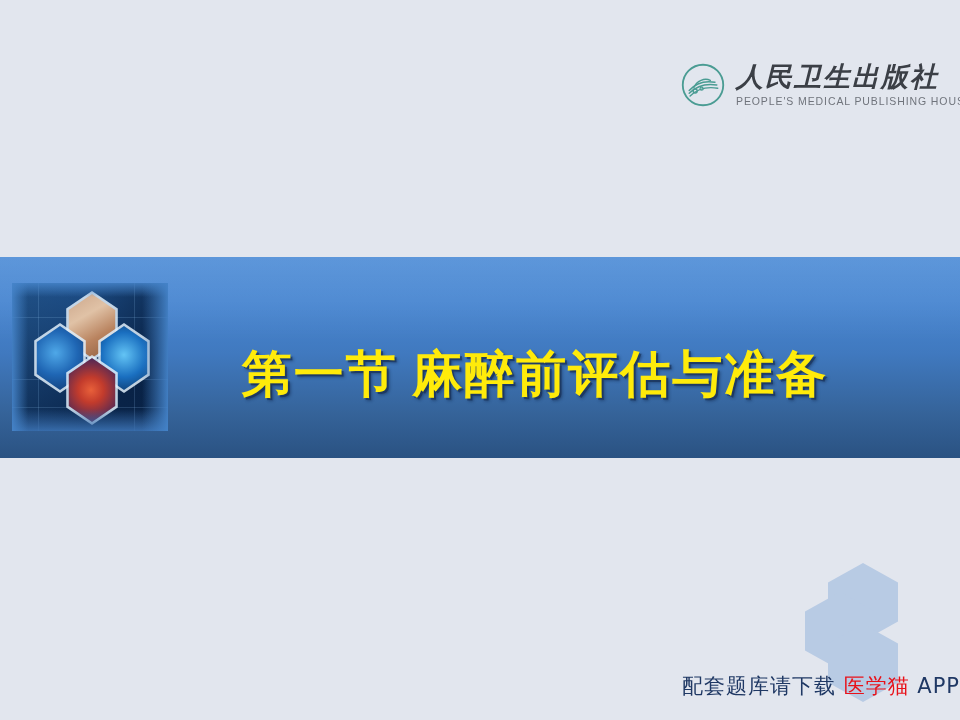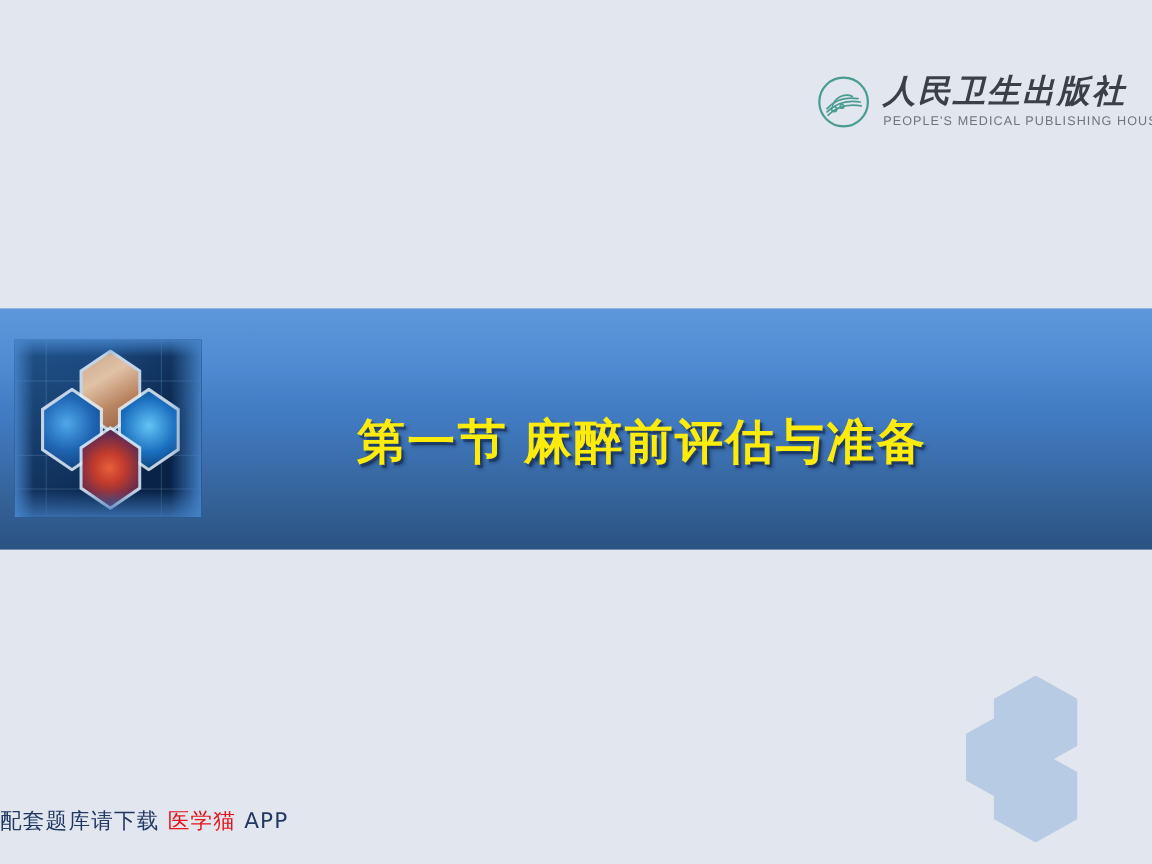--- a/index.html
+++ b/index.html
@@ -140,22 +140,22 @@
     background: linear-gradient(to top, rgba(62,126,196,0), rgba(70,133,203,0.85));
   }
 
   
   #slide-title {
     position: absolute;
     left: 185px;
     top: 341px;
     width: 700px;
     text-align: center;
-    font-family: Liberation Sans, sans-serif;
-    font-size: 40px;
+    font-family: Liberation Serif, serif;
+    font-size: 50px;
     font-weight: bold;
     color: #ffeb0a;
     letter-spacing: 2px;
     white-space: nowrap;
     text-shadow:
        2px 2px 0 rgba(20,40,75,0.55),
        3px 3px 3px rgba(15,35,70,0.45);
   }
 
   
@@ -167,23 +167,23 @@
   #deco-hex-top    { left: 828px; top: 563px; width: 70px; height: 78px; }
   #deco-hex-left   { left: 805px; top: 592px; width: 70px; height: 78px; }
   #deco-hex-bottom { left: 828px; top: 624px; width: 70px; height: 78px; }
 
   
   #footer-note {
     position: absolute;
     left: 0;
     top: 672px;
     width: 960px;
-    text-align: left;
+    text-align: right;
     font-family: "DejaVu Sans", "Liberation Sans", sans-serif;
-    font-size: 18px;
+    font-size: 21px;
     color: #1f3864;
     letter-spacing: 1px;
     white-space: nowrap;
   }
   #footer-brand { color: #e8121a; }
 </style>
 </head>
 <body>
 
 <div id="slide">

